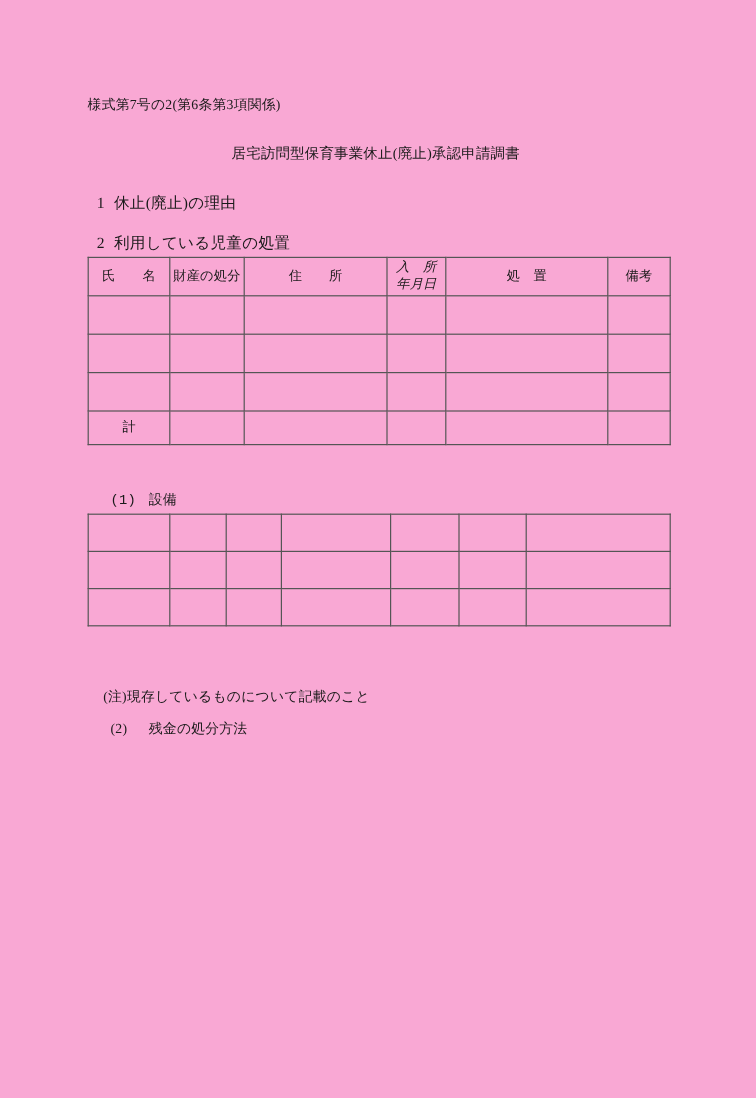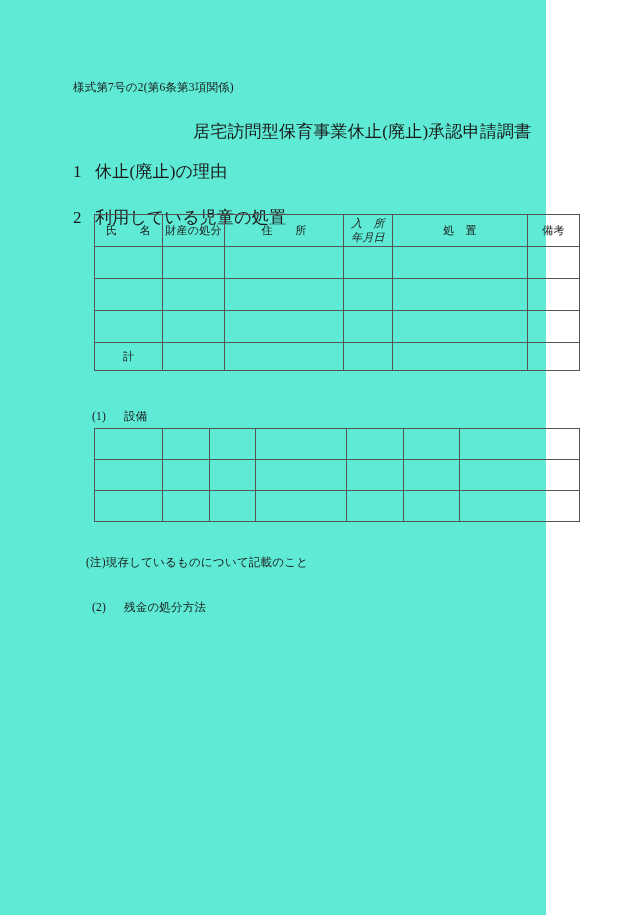--- a/index.html
+++ b/index.html
@@ -12,79 +12,80 @@
     height: 915px;
     position: relative;
     font-family: "Liberation Serif", "DejaVu Serif", serif;
     color: #1a1a1a;
     overflow: hidden;
   }
 
   .page {
     position: absolute;
     left: 0; top: 0;
-    width: 546px;
+    width: 630px;
     height: 915px;
-    background: #5eead4;
+    background: #f9a8d4;
   }
 
   
   .abs { position: absolute; white-space: nowrap; }
 
   .form-no {
     left: 73px;
     top: 80px;
     font-size: 11.5px;
     letter-spacing: 0.2px;
   }
 
   .doc-title {
     left: 193px;
     top: 120px;
-    font-size: 17px;
+    font-size: 12px;
     letter-spacing: 0.2px;
   }
 
   .section {
-    font-size: 17px;
-    letter-spacing: 0.2px;
+    font-size: 13px;
+    letter-spacing: 0.2px;
+    text-align: center;
   }
   .section .num {
     display: inline-block;
     width: 22px;
   }
   .subsection {
     font-size: 11.5px;
     letter-spacing: 0.2px;
   }
   .subsection .snum {
     display: inline-block;
     width: 32px;
   }
 
   .note {
     font-size: 11.5px;
     letter-spacing: 0.2px;
+    margin-top: 18px;
   }
 
   #sec1 { left: 73px; top: 160px; }
-  #sec2 { left: 73px; top: 194px; margin-top: 12px; }
+  #sec2 { left: 73px; top: 194px; }
   #sec3 { left: 73px; top: 390px; }
-  #sub1 { left: 92px; top: 409px; }
+  #sub1 { left: 92px; top: 409px; font-family: Liberation Mono, monospace; }
   #note1 { left: 86px; top: 555px; }
   #sub2 { left: 92px; top: 600px; }
 
   
   table.form-table {
     position: absolute;
     border-collapse: collapse;
     table-layout: fixed;
     font-size: 11px;
     color: #1a1a1a;
-    margin-left: 21px;
   }
   table.form-table td {
     border: 1px solid #555555;
     text-align: center;
     vertical-align: middle;
     padding: 0;
     line-height: 1.25;
   }
   table.form-table td.hd {
     font-size: 11px;

